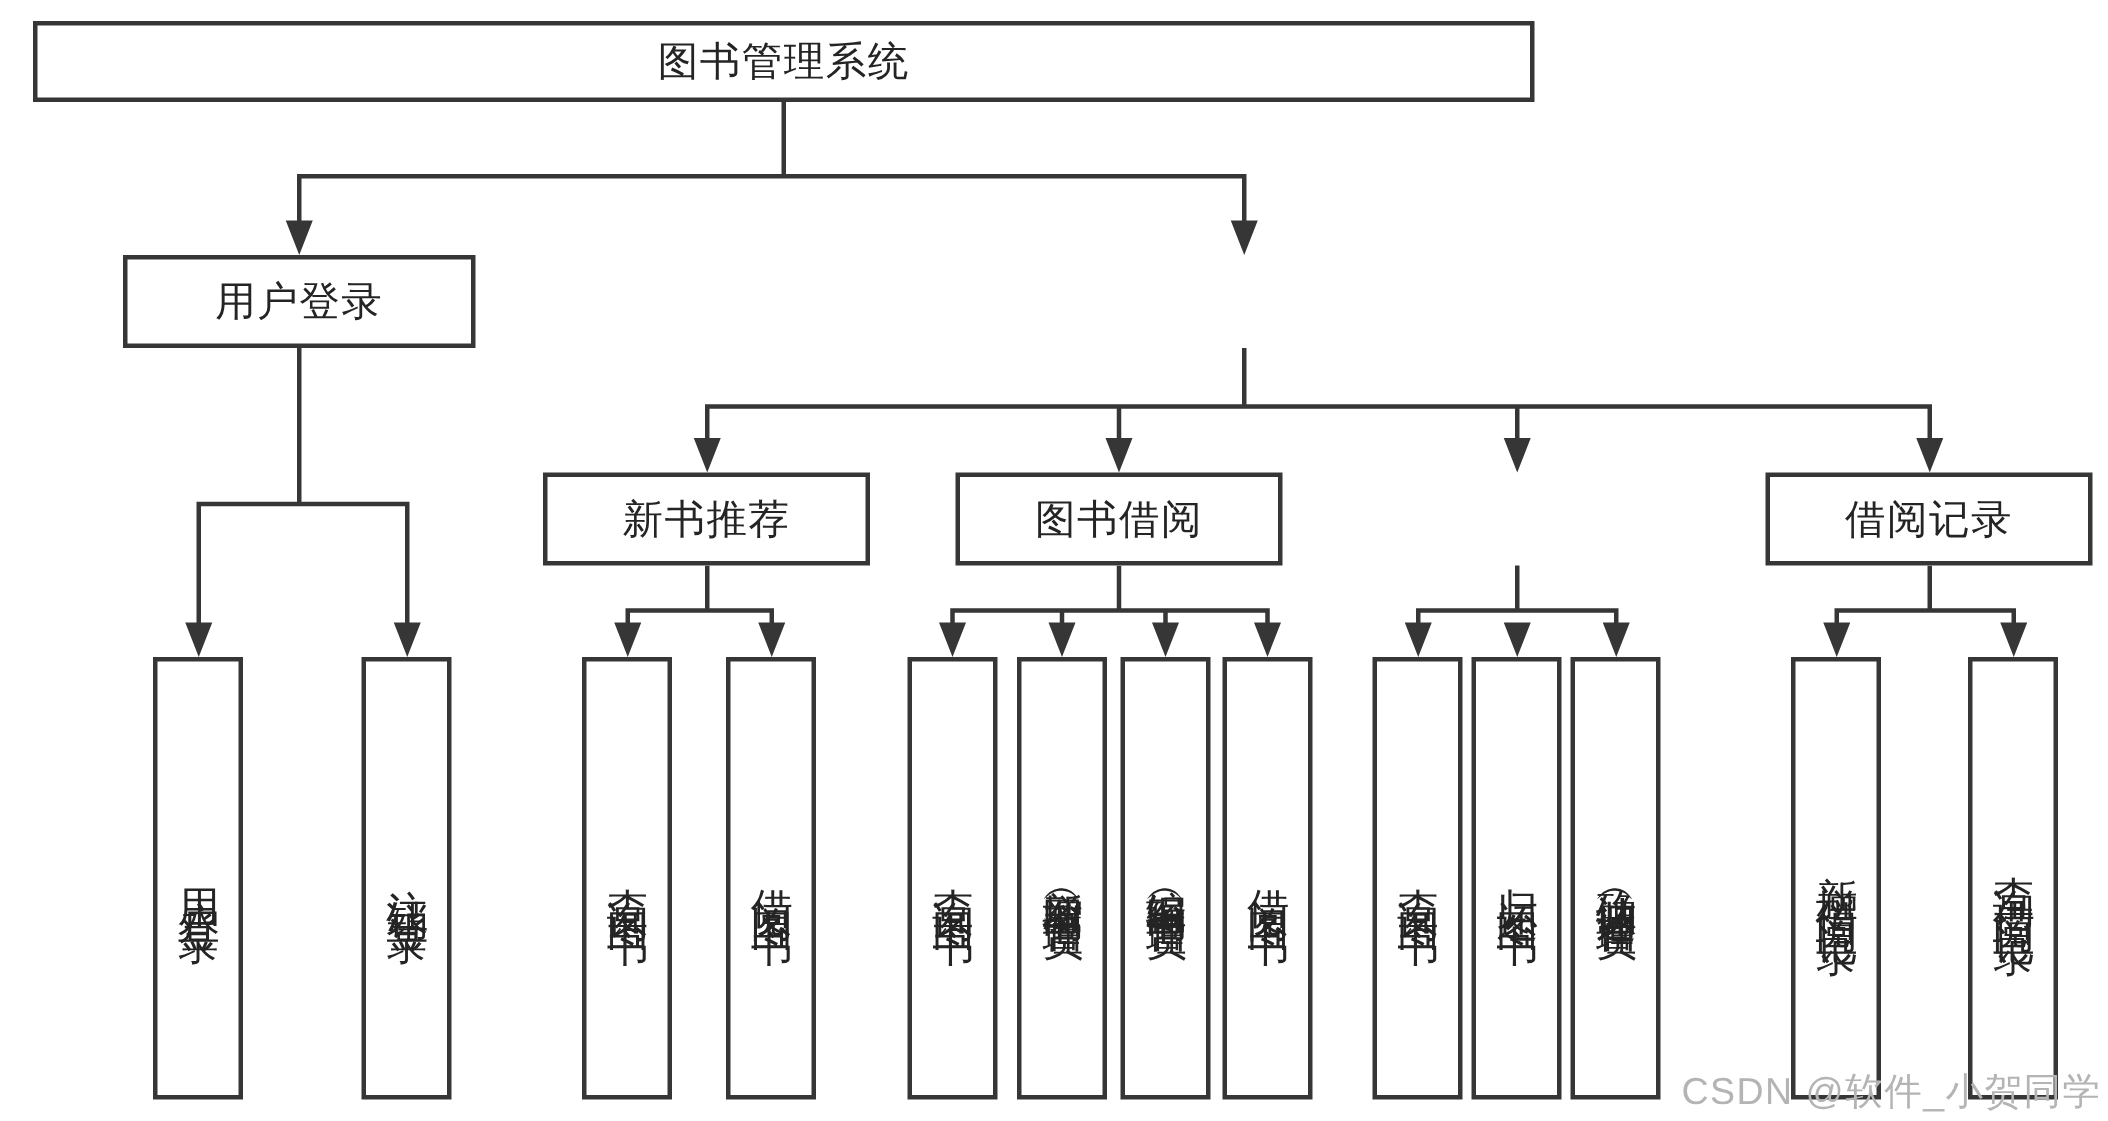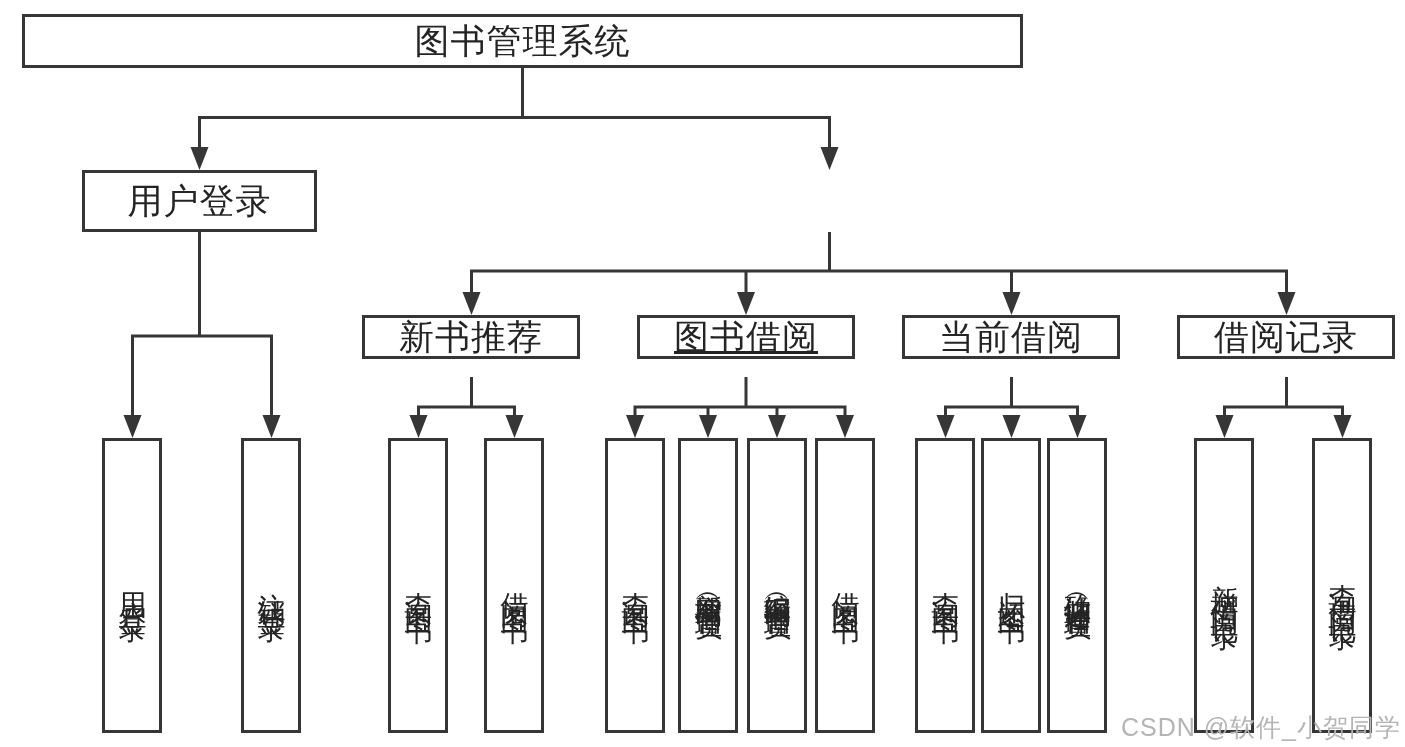--- a/index.html
+++ b/index.html
@@ -18,27 +18,27 @@
   .connector-svg{position:absolute;left:0;top:0;width:1405px;height:747px;}
   .connector-svg .lines{stroke:var(--line-color);stroke-width:3;fill:none;}
   .connector-svg .arrows{fill:var(--line-color);stroke:none;}
   .node{
     position:absolute;
     box-sizing:border-box;
     border:3px solid var(--line-color);
     background:#ffffff;
     display:flex;align-items:center;justify-content:center;
     color:var(--text-color);
-    font-size:35px;
+    font-size:27px;
     letter-spacing:1px;
     white-space:nowrap;
   }
   .node.root{left:22px;top:14px;width:1001px;height:54px;}
   .node.lvl2{top:170px;width:235px;height:62px;}
-  .node.lvl3{top:315px;width:218px;height:44px;}
+  .node.lvl3{top:315px;width:218px;height:62px;}
   .leaf{
     position:absolute;
     box-sizing:border-box;
     top:438px;width:60px;height:295px;
     border:3px solid var(--line-color);
     background:#ffffff;
     display:flex;align-items:center;justify-content:center;
   }
   .leaf > span{
     writing-mode:vertical-rl;
@@ -118,22 +118,21 @@
       M1068.5 415h18L1077.5 438z
       M1215.5 415h18L1224.5 438z
       M1333.5 415h18L1342.5 438z"></path>
   </svg>
 
   <div class="node root">图书管理系统</div>
 
   <div class="node lvl2" style="left:82px;">用户登录</div>
 
   <div class="node lvl3" style="left:362px;">新书推荐</div>
-  <div class="node lvl3" style="left:637px;text-decoration:underline;">图书借阅</div>
-  <div class="node lvl3" style="left:902px;">当前借阅</div>
+  <div class="node lvl3" style="left:637px;">图书借阅</div>
   <div class="node lvl3" style="left:1177px;">借阅记录</div>
 
   <div class="leaf" style="left:102px;">
     <span>用户登录</span>
   </div>
   <div class="leaf" style="left:241px;">
     <span>注销登录</span>
   </div>
 
   <div class="leaf" style="left:388px;">

